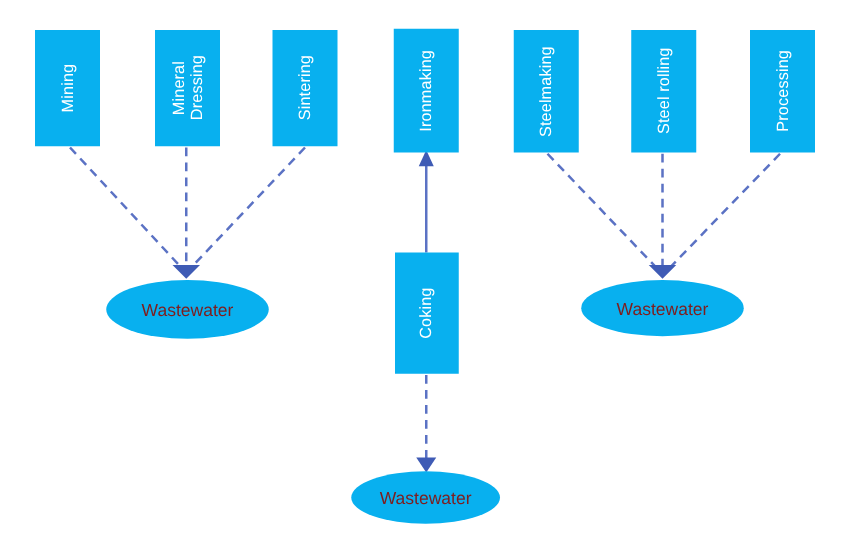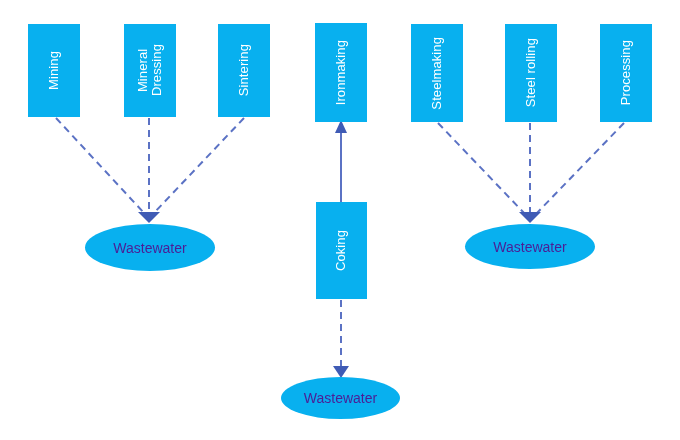--- a/index.html
+++ b/index.html
@@ -52,21 +52,21 @@
   .waste-ellipse {
     width: 100%;
     height: 100%;
     border-radius: 50%;
     background: #08b0ef;
     display: flex;
     align-items: center;
     justify-content: center;
   }
   .waste-label {
-    color: #4c1d95;
+    color: #7f1d1d;
     font-size: 14px;
     text-align: right;
     white-space: nowrap;
   }
 </style>
 </head>
 <body>
 
 <div id="canvas">
 

